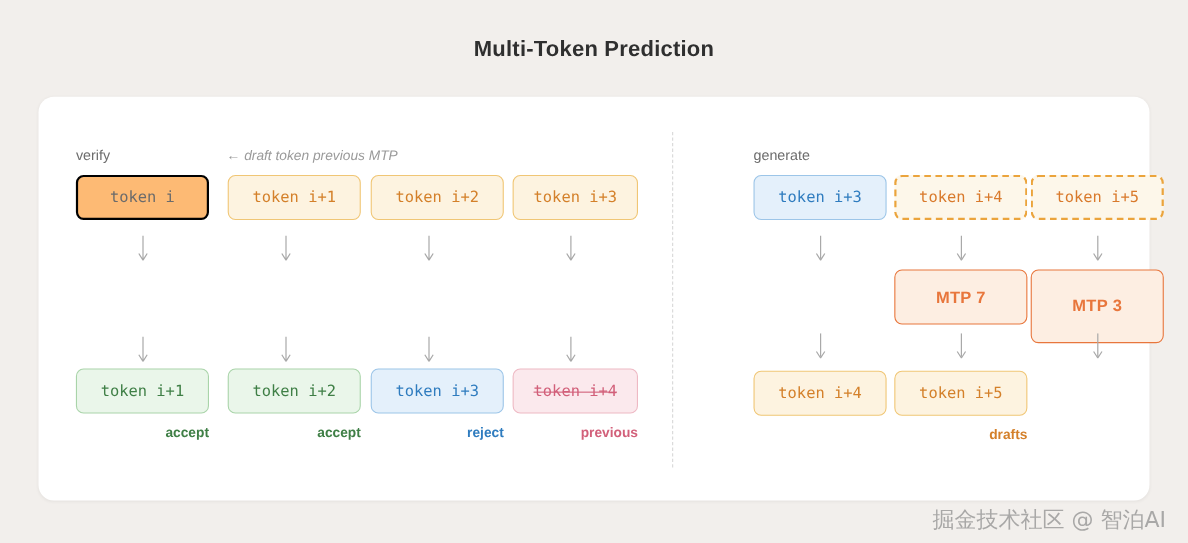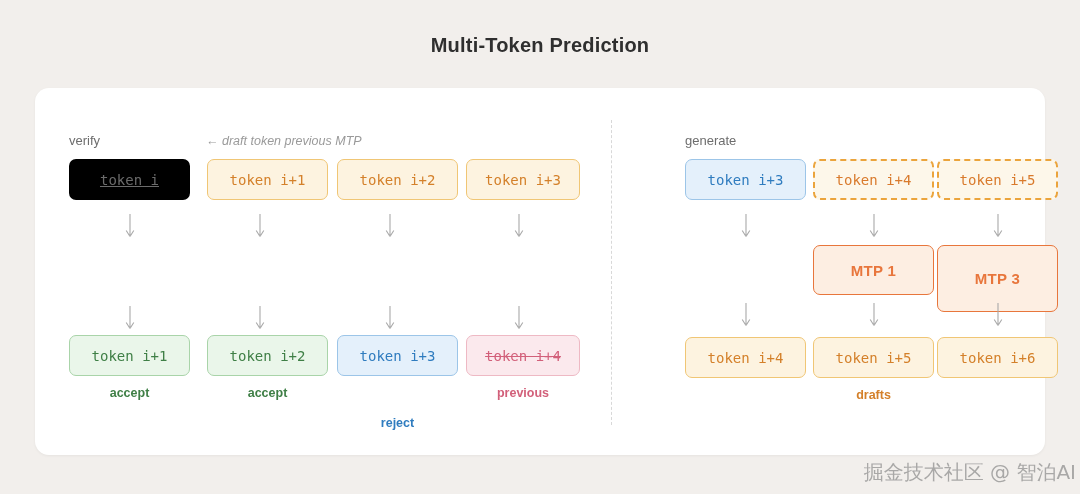--- a/index.html
+++ b/index.html
@@ -99,21 +99,21 @@
     white-space: nowrap;
   }
   .box.sans {
     font-family: "Liberation Sans", sans-serif;
     font-size: 15px;
     font-weight: bold;
     letter-spacing: 0.3px;
   }
 
   
-  .v-plain   { background:#000000; border:2px solid #000000; color:#6b6b6b;text-decoration:underline; }
+  .v-plain   { background:#fdba74; border:2px solid #000000; color:#6b6b6b; }
   .v-amber   { background:#fdf3e0; border:1px solid #f0c675; color:#d4802a; }
   .v-amber-dash { background:#fdf7ea; border:2px dashed #eba43c; color:#d97a2c; }
   .v-green   { background:#eaf6ea; border:1px solid #a9d4a9; color:#3f7f46; }
   .v-blue    { background:#e4f0fb; border:1px solid #9cc5e8; color:#2f7cbf; }
   .v-pink    { background:#fbe9ed; border:1px solid #eeb9c4; color:#d2607a; }
   .v-pink .strike { text-decoration: line-through; text-decoration-thickness:1px; }
   .v-mtp     { background:#fdeee2; border:1.6px solid #e8763c; color:#e8763c; }
 
   
   .lm-bar {
@@ -140,32 +140,32 @@
     height: 26px;
     color: #a9a9a9;
   }
   .arrow svg { display: block; }
 
   
   .caption {
     position: absolute;
     font-size: 12.5px;
     font-weight: bold;
-    text-align: center;
+    text-align: right;
     white-space: nowrap;
   }
   .c-green { color:#3f7f46; }
   .c-blue  { color:#2f7cbf; }
   .c-pink  { color:#d2607a; }
   .c-draft { color:#d4802a; font-weight: bold; }
 
   
   .watermark {
     position: absolute;
-    right: 4px;
+    right: 20px;
     bottom: 8px;
     font-size: 20px;
     color: #8d8d8d;
     opacity: 0.72;
     white-space: nowrap;
     font-family: "DejaVu Sans", sans-serif;
   }
 </style>
 </head>
 <body>
@@ -245,21 +245,21 @@
     </div>
     <div class="box v-blue" style="left:269px; top:247px; width:121px;">
       <span>token i+3</span>
     </div>
     <div class="box v-pink" style="left:398px; top:247px; width:114px;">
       <span class="strike">token i+4</span>
     </div>
 
     <div class="caption c-green" style="left:1px;  top:298px; width:121px;">accept</div>
     <div class="caption c-green" style="left:139px; top:298px; width:121px;">accept</div>
-    <div class="caption c-blue" style="left:269px; top:298px; width:121px;margin-top:30px;">reject</div>
+    <div class="caption c-blue" style="left:269px; top:298px; width:121px;">reject</div>
     <div class="caption c-pink" style="left:398px; top:298px; width:114px;">previous</div>
 
   </div>
 
   <div class="panel-right">
 
     <div class="panel-label right">generate</div>
 
     <div class="box v-blue" style="left:40px;  top:71px; width:121px;">
       <span>token i+3</span>
@@ -281,21 +281,21 @@
           <path d="M6 0 V21 M6 22.5 L2.2 16.5 M6 22.5 L9.8 16.5" stroke="currentColor" stroke-width="1.1" fill="none"></path>
         </svg>
     </div>
     <div class="arrow" style="left:347px; top:126px;">
       <svg width="12" height="26" viewBox="0 0 12 26">
           <path d="M6 0 V21 M6 22.5 L2.2 16.5 M6 22.5 L9.8 16.5" stroke="currentColor" stroke-width="1.1" fill="none"></path>
         </svg>
     </div>
 
     <div class="box sans v-mtp" style="left:168px; top:157px; width:121px; height:50px;">
-      <span>MTP 1</span>
+      <span>MTP 7</span>
     </div>
     <div class="box sans v-mtp" style="left:292px; top:157px; width:121px; height:67px;">
       <span>MTP 3</span>
     </div>
 
     <div class="arrow" style="left:95px;  top:215px;">
       <svg width="12" height="26" viewBox="0 0 12 26">
           <path d="M6 0 V21 M6 22.5 L2.2 16.5 M6 22.5 L9.8 16.5" stroke="currentColor" stroke-width="1.1" fill="none"></path>
         </svg>
     </div>
@@ -309,23 +309,20 @@
           <path d="M6 0 V21 M6 22.5 L2.2 16.5 M6 22.5 L9.8 16.5" stroke="currentColor" stroke-width="1.1" fill="none"></path>
         </svg>
     </div>
 
     <div class="box v-amber" style="left:40px;  top:249px; width:121px;">
       <span>token i+4</span>
     </div>
     <div class="box v-amber" style="left:168px; top:249px; width:121px;">
       <span>token i+5</span>
     </div>
-    <div class="box v-amber" style="left:292px; top:249px; width:121px;">
-      <span>token i+6</span>
-    </div>
 
     <div class="caption c-draft" style="left:168px; top:300px; width:121px;">drafts</div>
 
   </div>
 
 </div>
 
 <div class="watermark">掘金技术社区 @ 智泊AI</div>
 
 </body></html>

